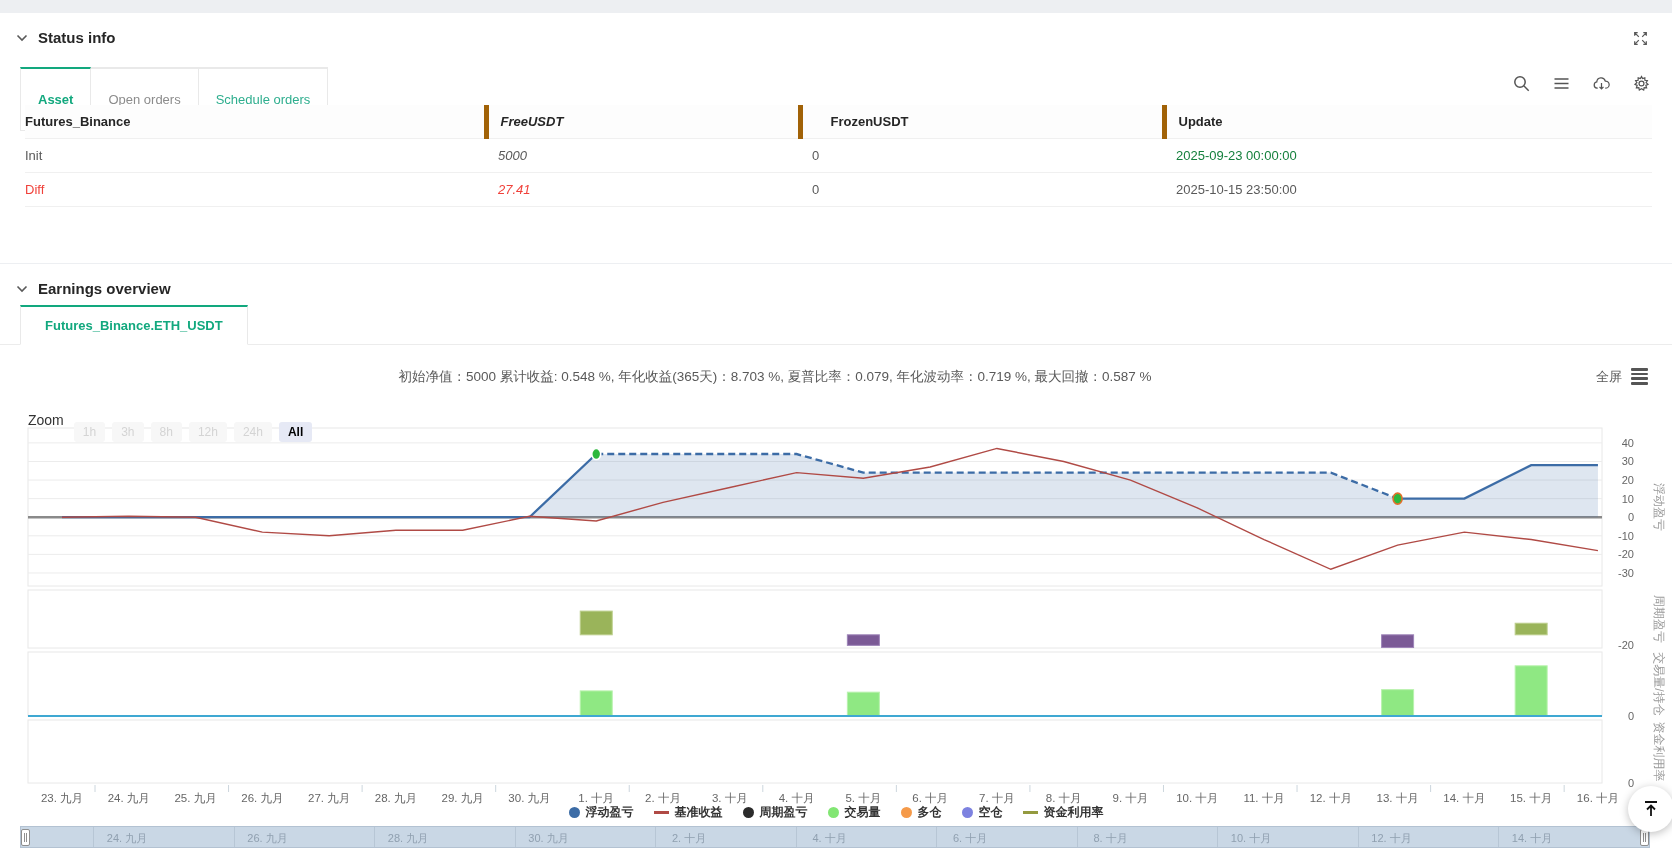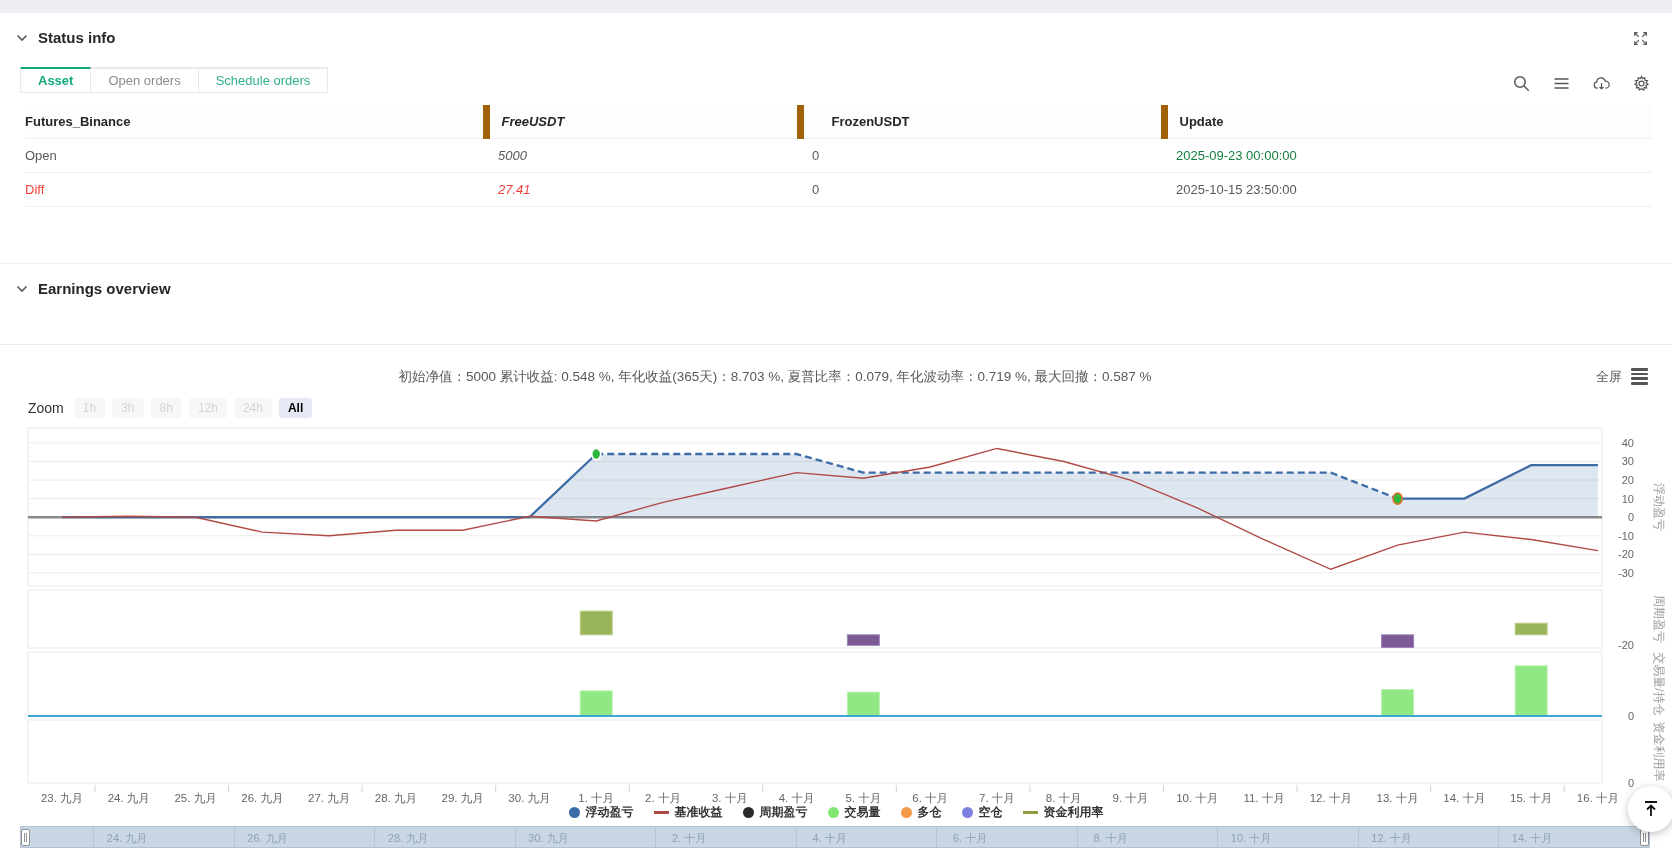--- a/index.html
+++ b/index.html
@@ -7,30 +7,30 @@
     font-family:"Liberation Sans","DejaVu Sans",sans-serif; }
   .card { position:absolute; left:0; width:1672px; background:#fff; }
   #card1 { top:13px; height:250px; }
   #card2 { top:264px; height:586px; }
   .sec-head { position:absolute; left:16px; top:16px; display:flex; align-items:center; gap:10px; }
   .sec-title { font-size:15px; font-weight:bold; color:#262626; }
   .chev { width:12px; height:12px; color:#595959; }
   .corner-expand { position:absolute; right:24px; top:18px; width:15px; height:15px; color:#595959; cursor:pointer; }
   
   .tabs { position:absolute; left:20px; top:54px; display:flex; }
-  .tab { padding:4px 17px; font-size:13px; color:#8c8c8c; background:#fff;
+  .tab { padding:23px 17px; font-size:13px; color:#8c8c8c; background:#fff;
     border:1px solid #e9e9e9; border-left-width:0; border-top:2px solid #e9e9e9; cursor:pointer;text-align:center; }
   .tab:first-child { border-left-width:1px; }
   .tab.active { color:#12a87e; border-top:2px solid #12a87e; font-weight:bold; }
   .tab.hl { color:#2eae8e; }
   .toolbar { position:absolute; right:22px; top:62px; display:flex; gap:23px; align-items:center; }
   .tbicon { width:17px; height:17px; color:#545454; cursor:pointer; }
   
   table { position:absolute; left:25px; top:92px; width:1627px; border-collapse:collapse; font-size:13px; }
-  thead td { font-weight:bold; color:#262626; background:#fdfdfd; border-right:7px solid #a16207; }
+  thead td { font-weight:bold; color:#262626; background:#fdfdfd; border-right:5px solid #a16207; }
   thead td:last-child { border-right:none; }
   td { padding:9px 12px 9px 0; border-bottom:1px solid #f0f0f0; color:#595959; text-align:left; }
   td.c1 { width:461px; } td.c2 { width:314px;font-style:italic; } td.c3 { width:364px; } td.c4 { width:488px; }
   
   .e-tab { position:absolute; left:20px; top:41px; height:40px; padding:0 24px; display:flex; align-items:center;
     background:#fff; border:1px solid #e9e9e9; border-top:2px solid #12a87e; border-bottom:1px solid #fff;
     color:#12a87e; font-size:13px; font-weight:bold; z-index:2; cursor:pointer; }
   .e-divider { position:absolute; left:0; top:80px; width:1672px; height:1px; background:#ececec; }
   .stats-row { position:absolute; left:0; top:104px; width:1550px; text-align:center; font-size:13.5px; color:#595959; }
   .fullscreen { position:absolute; right:50px; top:104px; font-size:13px; color:#595959; cursor:pointer; }
@@ -99,21 +99,21 @@
     <thead>
         <tr id="tbl-head">
           <td class="c1" style="padding-left: 0px;">Futures_Binance</td>
           <td class="c2" style="padding-left: 12px;">FreeUSDT</td>
           <td class="c3" style="padding-left: 28px;">FrozenUSDT</td>
           <td class="c4" style="padding-left: 12px;">Update</td>
         </tr>
       </thead>
     <tbody id="tbl-body">
         <tr>
-          <td class="c1" style="padding-left: 0px; color: rgb(89, 89, 89);">Open</td>
+          <td class="c1" style="padding-left: 0px; color: rgb(89, 89, 89);">Init</td>
           <td class="c2" style="padding-left: 12px; color: rgb(89, 89, 89);">5000</td>
           <td class="c3" style="padding-left: 12px; color: rgb(89, 89, 89);">0</td>
           <td class="c4" style="padding-left: 12px; color: #15803d;">2025-09-23 00:00:00</td>
         </tr>
         <tr>
           <td class="c1" style="padding-left: 0px; color: rgb(240, 65, 58);">Diff</td>
           <td class="c2" style="padding-left: 12px; color: rgb(240, 65, 58);">27.41</td>
           <td class="c3" style="padding-left: 12px; color: rgb(89, 89, 89);">0</td>
           <td class="c4" style="padding-left: 12px; color: rgb(89, 89, 89);">2025-10-15 23:50:00</td>
         </tr>
@@ -122,34 +122,35 @@
 </div>
 
 <div class="card" id="card2">
   <div class="sec-head">
     <svg class="chev" viewBox="0 0 12 12" fill="none" stroke="currentColor" stroke-width="1.6">
         <path d="M1.5 3.5 L6 8 L10.5 3.5"></path>
       </svg>
     <span class="sec-title">Earnings overview</span>
   </div>
 
+  <div class="e-tab">Futures_Binance.ETH_USDT</div>
   <div class="e-divider"></div>
 
   <div class="stats-row">初始净值：5000 累计收益: 0.548 %, 年化收益(365天)：8.703 %, 夏普比率：0.079, 年化波动率：0.719 %, 最大回撤：0.587 %</div>
   <div class="fullscreen">全屏</div>
   <div class="ctx-menu">
       <div></div>
       <div></div>
       <div></div>
       <div></div>
     </div>
 
   <div class="zoom-row">
     <span class="zoom-label">Zoom</span>
-    <span id="zoom-btns" style="display:flex;gap:7px;">
+    <span id="zoom-btns" style="display:flex;gap:7px;margin-top:24px;">
         <span class="zbtn">1h</span>
         <span class="zbtn">3h</span>
         <span class="zbtn">8h</span>
         <span class="zbtn">12h</span>
         <span class="zbtn">24h</span>
         <span class="zbtn active">All</span>
       </span>
   </div>
 
   <svg id="chart-svg" width="1672" height="402" viewBox="0 0 1672 402">

